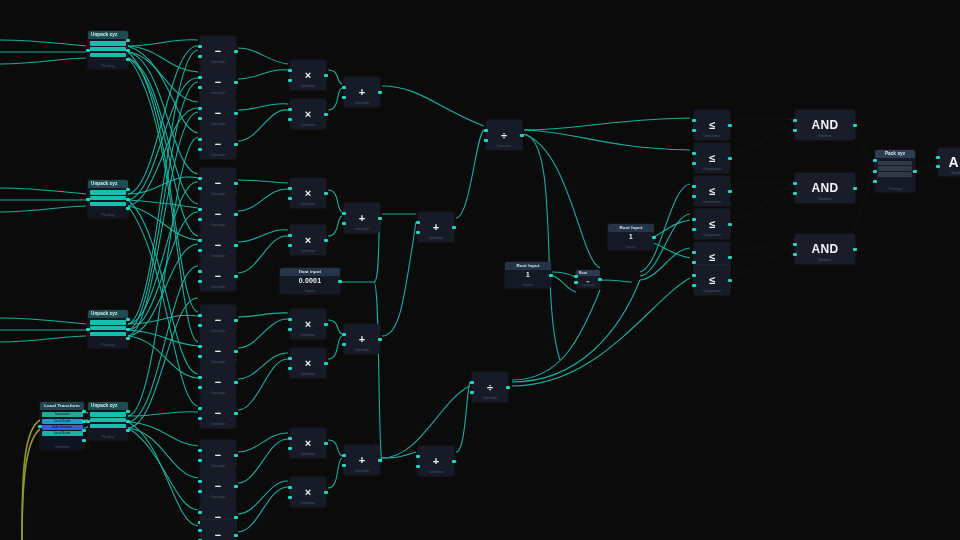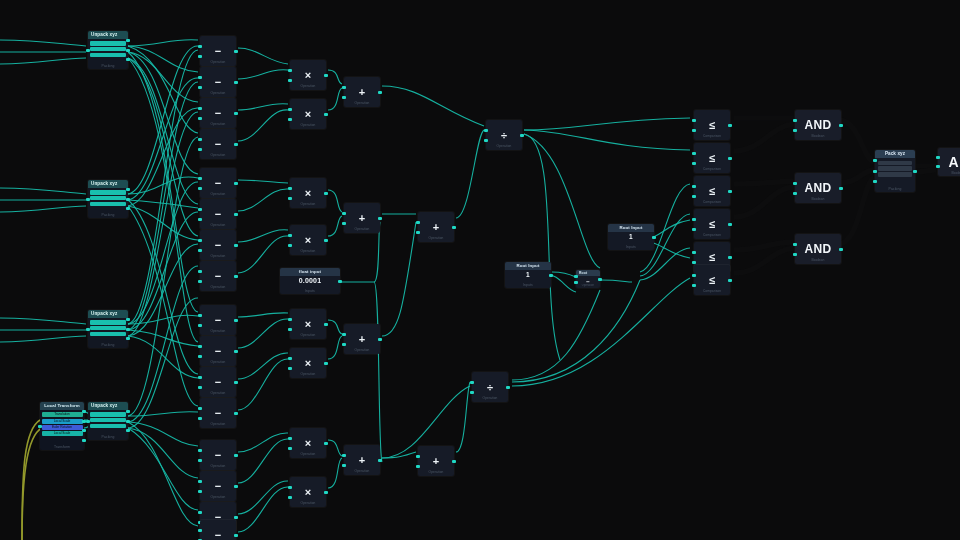--- a/index.html
+++ b/index.html
@@ -81,21 +81,21 @@
     position: absolute;
     width: 4px; height: 3px;
     background: #1fd8c4;
     border-radius: 1px;
   }
   .port.in  { left: -2px; }
   .port.out { right: -2px; }
 
   
   .and-node {
-    width: 46px; height: 30px;
+    width: 60px; height: 30px;
     background: #191d29;
     padding-left: 28px;
   }
   .and-node .node-glyph {
     font-size: 12px;
     letter-spacing: .3px;
     color: #f2f6fa;
   }
   .and-node .node-footer { bottom: 2px; }
 

